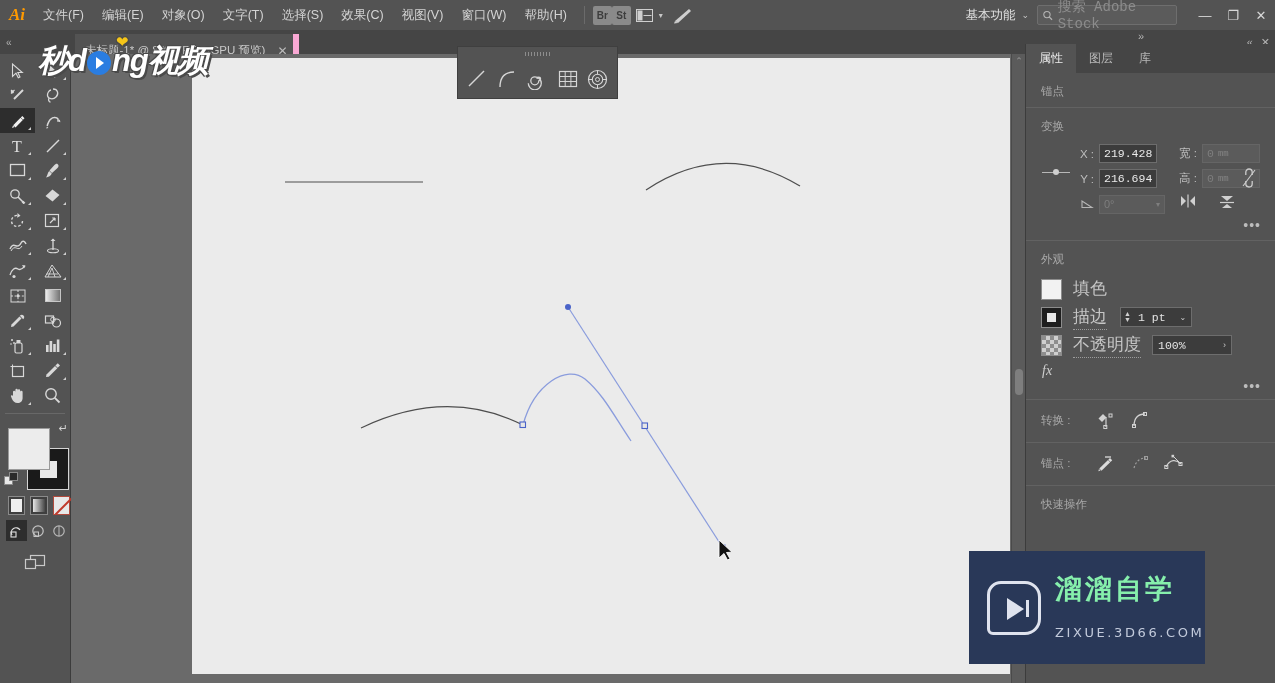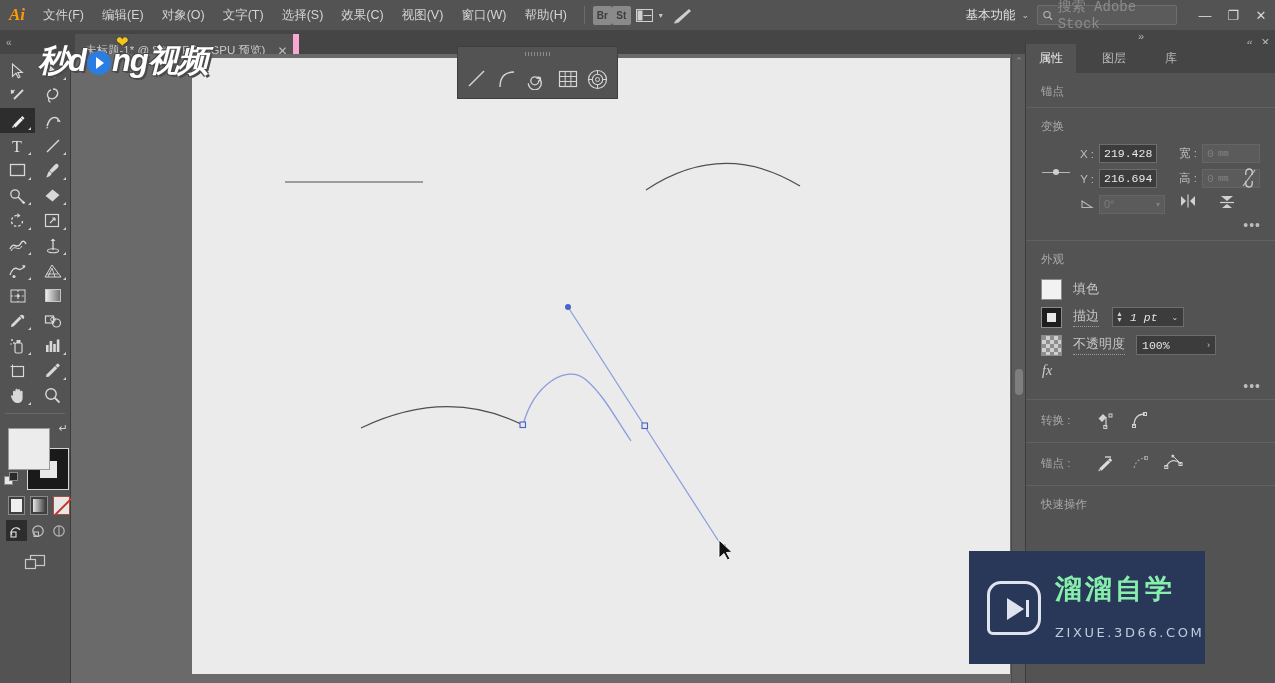--- a/index.html
+++ b/index.html
@@ -174,21 +174,21 @@
   .fp-tools { display: flex; align-items: center; justify-content: space-around;
     height: 38px; padding: 0 4px; }
   .fp-tool { width: 26px; height: 26px; display: flex; align-items: center;
     justify-content: center; }
 
   
   .props {
     position: absolute; left: 1025px; top: 44px; width: 250px; height: 639px;
     background: #535353; border-left: 1px solid #3c3c3c;
   }
-  .panel-tabs { display: flex; height: 29px; background: #454545; gap: 13px; }
+  .panel-tabs { display: flex; height: 29px; background: #454545; }
   .ptab {
     padding: 0 13px; height: 29px; line-height: 29px; font-size: 12px;
     color: #b9b9b9;
   }
   .ptab.active { background: #535353; color: #ececec; }
   .sec-label {
     font-size: 11.5px; color: #a9a9a9; padding: 11px 0 6px 15px;
   }
   .divider { height: 1px; background: #626262; margin: 2px 0 0 0; }
 
@@ -231,33 +231,32 @@
   .ap-sw.stroke { background: #1e1e1e; position: relative; }
   .ap-sw.stroke::after {
     content: ""; position: absolute; left: 5px; top: 5px;
     width: 9px; height: 9px; background: #e8e8e8;
   }
   .ap-sw.op {
     background:
       repeating-conic-gradient(#cfcfcf 0% 25%, #8e8e8e 0% 50%) 0 0/8px 8px;
   }
   .ap-lab {
-    font-size: 13px; color: #c6c6c6; margin-left: 11px;
+    font-size: 17px; color: #c6c6c6; margin-left: 11px;
     border-bottom: 1px dotted #9c9c9c; padding-bottom: 1px;
   }
   .stroke-w {
     display: flex; align-items: center; margin-left: 13px;
     background: #3c3c3c; border: 1px solid #6d6d6d; height: 20px;
   }
   .spinner { display: flex; flex-direction: column; padding: 0 3px; line-height: 6px;
     color: #d0d0d0; font-size: 7px; }
   .stroke-w .val {
     font-size: 11.5px; color: #e4e4e4; padding: 0 14px 0 4px;
     font-family: "Liberation Mono", monospace;
-    font-style: italic;
   }
   .stroke-w .dd { font-size: 8px; color: #cfcfcf; padding-right: 5px; }
   .opac-box {
     margin-left: 11px; height: 20px; width: 80px; background: #3c3c3c;
     border: 1px solid #6d6d6d; display: flex; align-items: center;
     justify-content: space-between; padding: 0 5px;
   }
   .opac-box .val { font-size: 11.5px; color: #e4e4e4;
     font-family: "Liberation Mono", monospace; }
   .opac-box .arr { font-size: 9px; color: #c8c8c8; }

